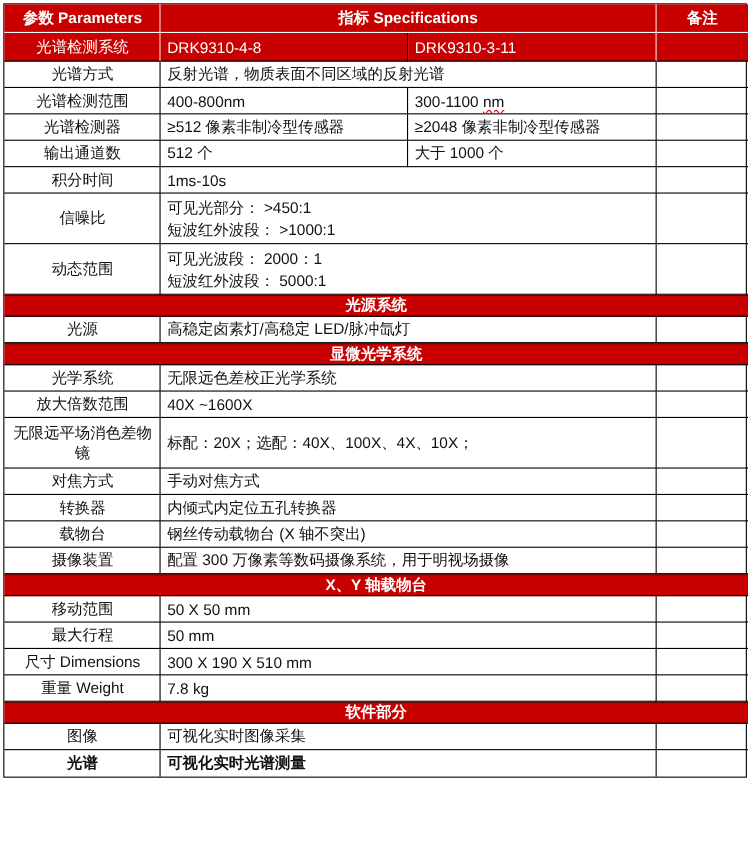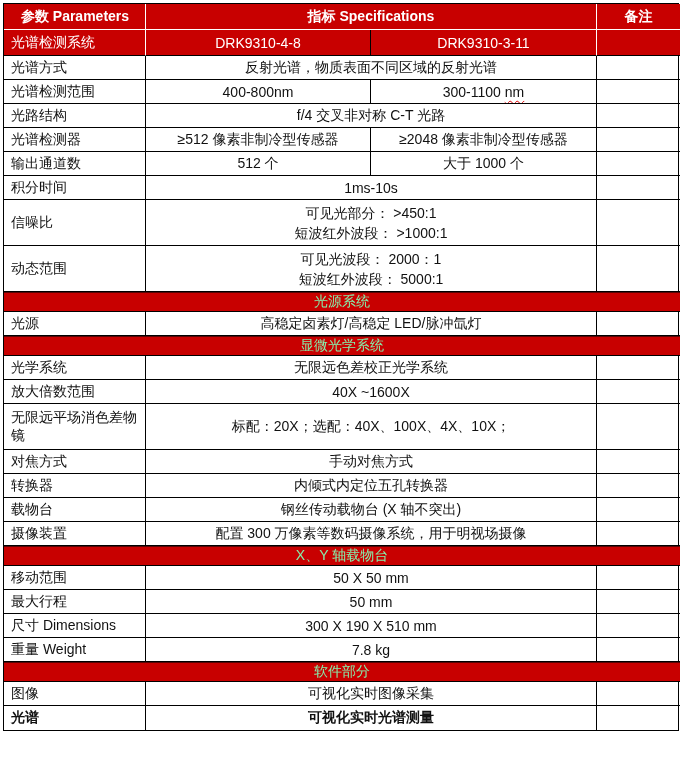--- a/index.html
+++ b/index.html
@@ -31,47 +31,48 @@
     color: #111;
     height: 24px;
     padding: 0 6px;
     border-right: 1px solid #000;
     border-bottom: 1px solid #000;
     vertical-align: middle;
     overflow: hidden;
   }
   td:last-child { border-right: none; }
   tr.last td { border-bottom: none; font-weight: bold; }
-  .lbl { text-align: left; padding-left: 7px; }
-  .val { text-align: center; }
+  .lbl { text-align: center; padding-left: 7px; }
+  .val { text-align: left; }
   
   tr.head td, tr.model td {
     background: var(--accent);
     color: #fff;
     height: 26px;
   }
   tr.head td {
     font-weight: bold;
     border-right-color: #fff;
     border-bottom-color: #fff;
     text-align: center;
   }
   tr.head td:last-child { border-right: none; }
   tr.model td { border-right-color: #fff; border-bottom-color: #000; }
   tr.model td.darkdiv { border-right-color: #000; }
   tr.model td:last-child { border-right: none; }
   
   tr.section td {
     background: var(--accent);
-    color: #86efac;
+    color: #ffffff;
     text-align: center;
     height: 16px;
     border-right: none;
     border-bottom: 1px solid #000;
     border-top: 1px solid #5a0505;
+    font-weight: bold;
   }
   
   tr.dbl td { height: 46px; }
   tr.dbl .val div { line-height: 20px; }
   
   .wavy {
     text-decoration: underline;
     text-decoration-style: wavy;
     text-decoration-color: #e00000;
     text-decoration-thickness: 1px;
@@ -111,25 +112,20 @@
   </tr>
 
   <tr>
     <td class="lbl">光谱检测范围</td>
     <td class="val">400-800nm</td>
     <td class="val"><span>300-1100 </span><span class="wavy">nm</span></td>
     <td></td>
   </tr>
 
 
-  <tr>
-    <td class="lbl">光路结构</td>
-    <td class="val" colspan="2">f/4 交叉非对称 C-T 光路</td>
-    <td></td>
-  </tr>
 
   <tr>
     <td class="lbl">光谱检测器</td>
     <td class="val">≥512 像素非制冷型传感器</td>
     <td class="val">≥2048 像素非制冷型传感器</td>
     <td></td>
   </tr>
 
   <tr>
     <td class="lbl">输出通道数</td>

